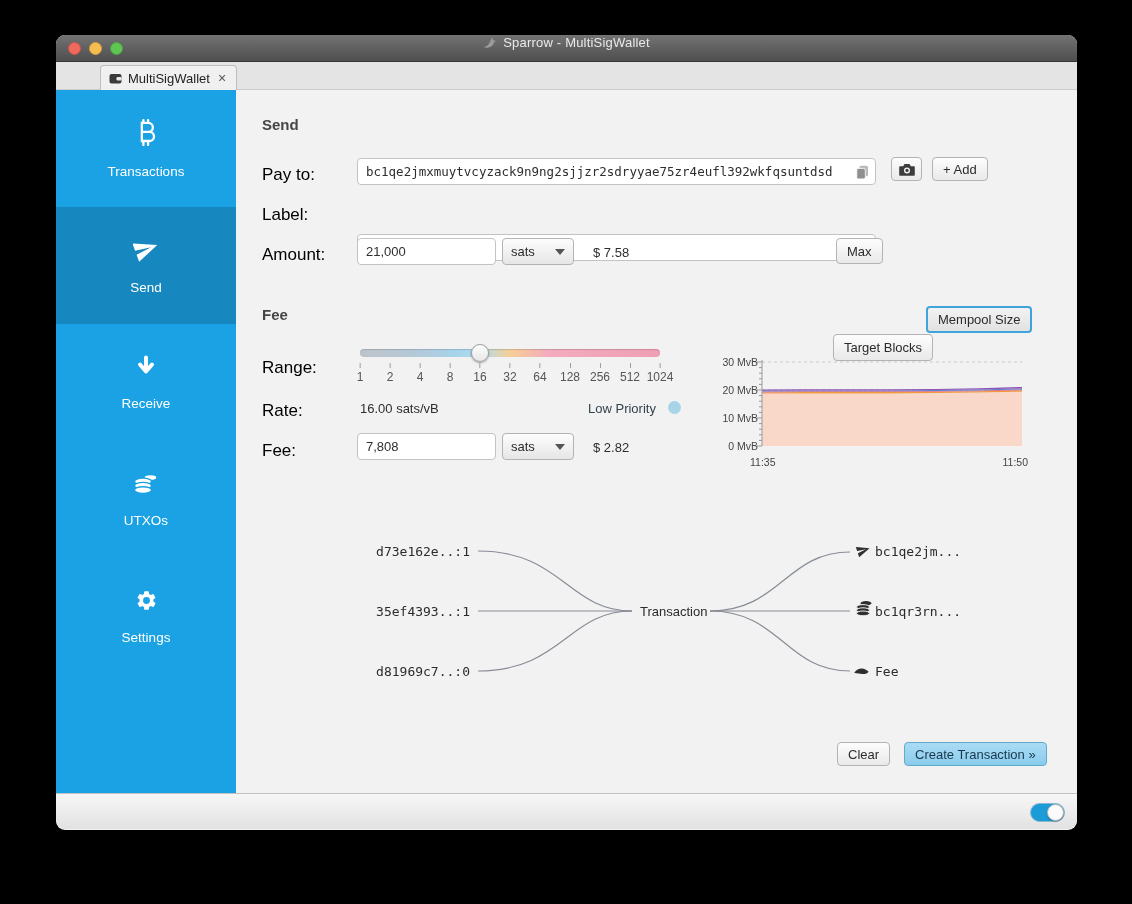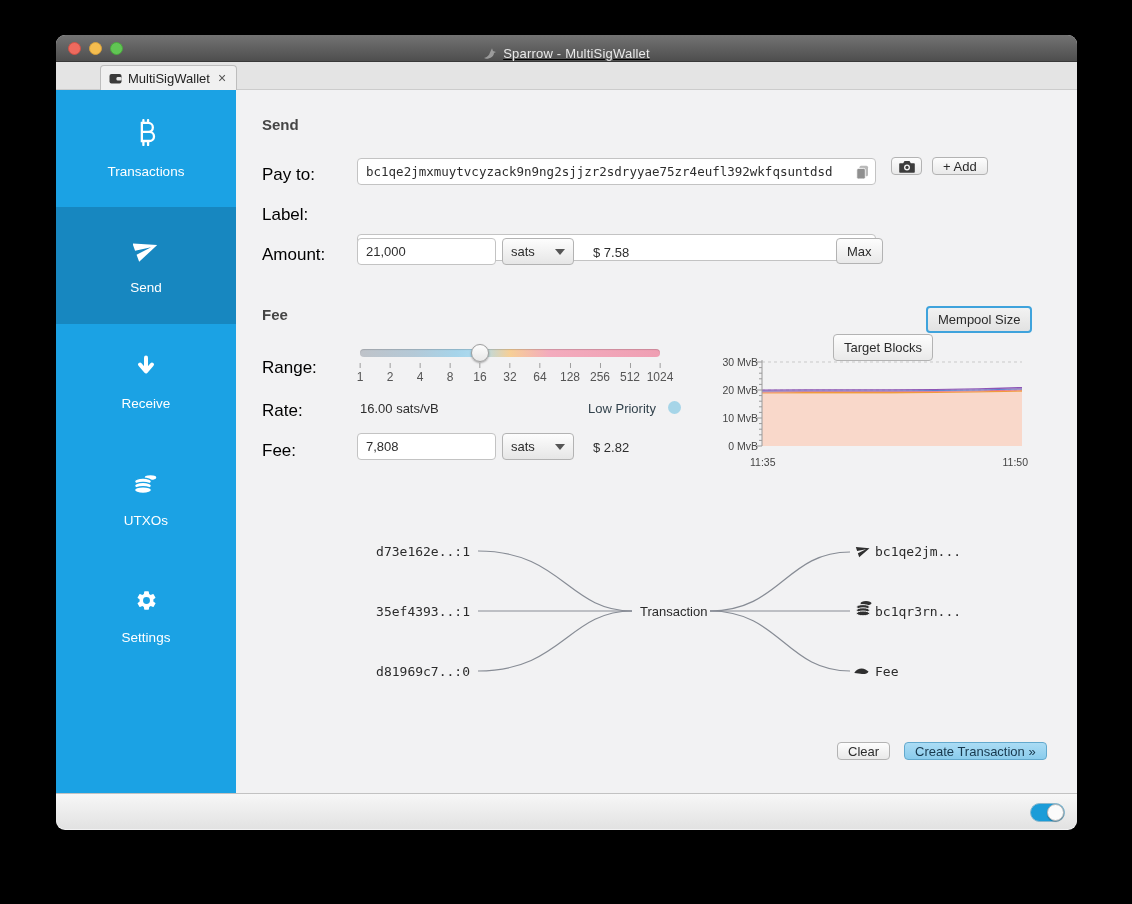--- a/index.html
+++ b/index.html
@@ -1,21 +1,21 @@
 <!DOCTYPE html>
 <html><head>
 <meta charset="utf-8">
 <style>
   * { margin:0; padding:0; box-sizing:border-box; }
   html,body { width:1132px; height:904px; background:#000; font-family:"Liberation Sans","DejaVu Sans",sans-serif; }
   .window { position:absolute; left:56px; top:35px; width:1021px; height:795px;
             border-radius:9px; overflow:hidden; background:#f2f2f3; box-shadow:0 18px 50px rgba(0,0,0,.65); }
   
   .titlebar { position:relative; height:27px; background:linear-gradient(#737373,#4e4e4e);
-              border-bottom:1px solid #383838; display:flex; align-items:flex-end; justify-content:center;text-decoration:underline; }
+              border-bottom:1px solid #383838; display:flex; align-items:flex-start; justify-content:center; }
   .traffic { position:absolute; left:12px; top:7px; display:flex; gap:8px; }
   .light { width:13px; height:13px; border-radius:50%; }
   .light.red    { background:#ee6a5e; border:1px solid #ce5247; }
   .light.yellow { background:#f5bd4f; border:1px solid #d6a13d; }
   .light.green  { background:#61c554; border:1px solid #4aa73e; }
   .title-wrap { display:flex; align-items:center; gap:6px; }
   .titlebar .title { color:#e9e9e9; font-size:13px; letter-spacing:.2px; }
   
   .tabbar { height:28px; background:#e4e4e4; border-bottom:1px solid #cccccc; position:relative; }
   .tab { position:absolute; left:8px; top:3px; height:25px; padding:0 10px 0 8px;
@@ -30,21 +30,21 @@
   .nav-item.selected { background:#1787c0; }
   .nav-label { font-size:13.5px; color:#fff; }
   .content { position:relative; flex:1; background:#f2f2f3; }
   .heading { position:absolute; font-size:15px; font-weight:600; color:#454545; }
   .flabel { position:absolute; font-size:17px; color:#000000; }
   .field { position:absolute; height:27px; background:#fff; border:1px solid #c3c3c3; border-radius:4px; }
   .field input { width:100%; height:100%; border:none; outline:none; background:transparent;
                  font-size:13px; color:#2e2e2e; padding:0 8px; font-family:inherit; }
   .field.mono input { font-family:"DejaVu Sans Mono","Liberation Mono",monospace; font-size:12.5px; padding-right:26px; }
   .copy-ico { position:absolute; right:6px; top:6px; }
-  .btn { position:absolute; height:18px; display:inline-flex; align-items:center; justify-content:center;
+  .btn { position:absolute; height:24px; display:inline-flex; align-items:center; justify-content:center;
          gap:4px; padding:0 10px; font-size:13px; color:#2b2b2b;
          background:linear-gradient(#fdfdfd,#e9e9e9); border:1px solid #b3b3b3; border-radius:4px; cursor:default; }
   .btn.primary { background:linear-gradient(#abdcf4,#8accec); border:1px solid #63a9cd; color:#17384d; font-weight:500;}
   .btn.seg-on { background:linear-gradient(#f2f2f2,#e2e2e2); border:2px solid #3fa3dc; }
   .select { position:absolute; height:27px; background:linear-gradient(#fdfdfd,#e6e6e6); border:1px solid #b3b3b3;
             border-radius:4px; display:flex; align-items:center; font-size:13px; color:#2b2b2b; padding:0 8px; cursor:default; }
   .select .caret { margin-left:auto; width:0; height:0; border-left:5px solid transparent;
                    border-right:5px solid transparent; border-top:6px solid #555; }
   .value-text { position:absolute; font-size:13px; color:#2e2e2e; }
   

